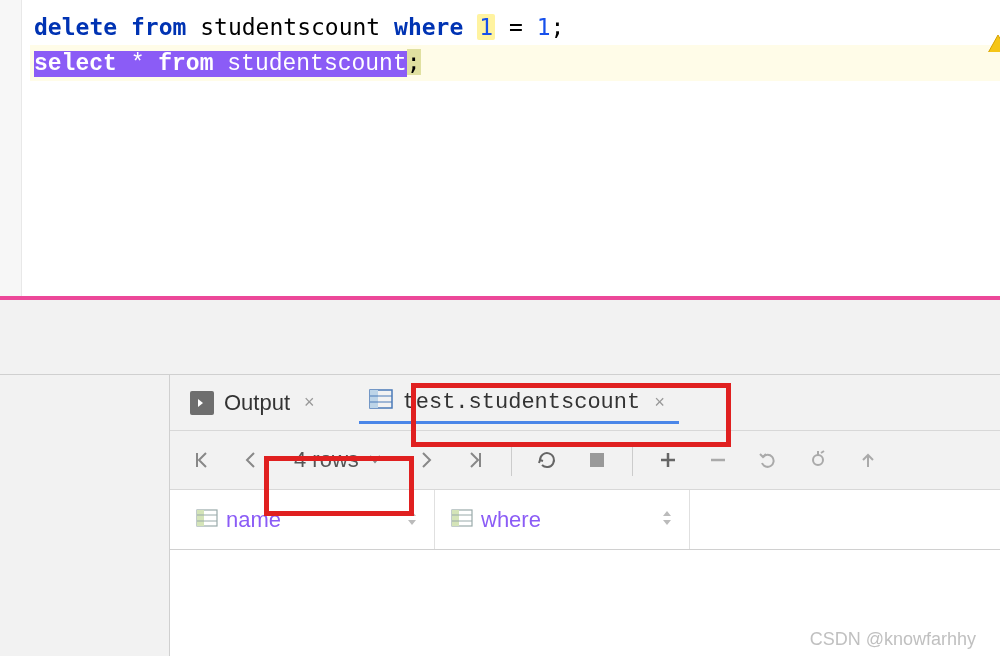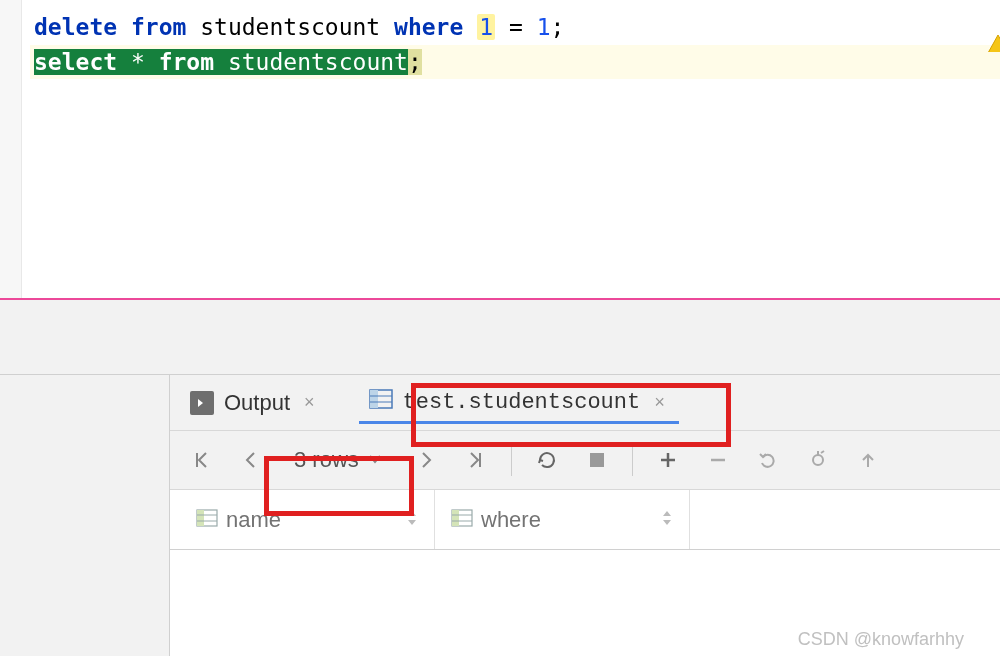--- a/index.html
+++ b/index.html
@@ -6,21 +6,21 @@
     body {
       font-family: -apple-system, BlinkMacSystemFont, "Segoe UI", sans-serif;
       background: #fbfbfb;
       overflow: hidden;
       width: 1000px;
       height: 656px;
       position: relative;
     }
     .editor-area {
       background: #ffffff;
-      border-bottom: 2px solid #ec4899;
+      border-bottom: 4px solid #ec4899;
       height: 300px;
       padding: 10px 0 0 30px;
       font-family: "Menlo", "Consolas", monospace;
       font-size: 23px;
       line-height: 1.5;
       position: relative;
     }
     .code-line {
       white-space: pre;
       position: relative;
@@ -32,22 +32,23 @@
     .punct { color: #000000; }
     .highlight-num {
       background: #fff3a0;
       padding: 0 2px;
       border-radius: 2px;
     }
     .line2 {
       background: #fffce8;
     }
     .select-hl {
-      background: #15803d;
+      background: #8b5cf6;
       color: #ffffff;
+      font-family: Liberation Mono, monospace;
     }
     .warning-triangle {
       position: absolute;
       top: 30px;
       right: 0;
       width: 14px;
       height: 22px;
       overflow: hidden;
     }
     .gutter {
@@ -155,21 +156,21 @@
       background: #f2f2f2;
       border-right: 1px solid #d0d0d0;
     }
     .col-header {
       display: flex;
       align-items: center;
       gap: 8px;
       padding: 0 16px;
       border-right: 1px solid #e0e0e0;
       font-size: 22px;
-      color: #737373;
+      color: #8b5cf6;
       width: 255px;
       position: relative;
     }
     .col-sort {
       position: absolute;
       right: 16px;
       color: #999;
       font-size: 16px;
     }
     .table-icon {
@@ -192,21 +193,21 @@
     }
     .red-box-2 {
       left: 264px;
       top: 456px;
       width: 150px;
       height: 60px;
     }
     .watermark {
       position: absolute;
       bottom: 6px;
-      right: 36px;
+      right: 24px;
       font-size: 18px;
       color: #c0c0c0;
       font-family: sans-serif;
     }
   </style>
 </head>
 <body>
 
 <div class="editor-area">
   <div class="gutter"></div>
@@ -253,21 +254,21 @@
         <path d="M7 4 L7 18" stroke="#888" stroke-width="2"></path>
         <path d="M16 4 L9 11 L16 18" fill="none" stroke="#888" stroke-width="2"></path>
       </svg>
   </span>
   <span class="tool-btn">
     <svg width="22" height="22" viewBox="0 0 22 22">
         <path d="M14 4 L7 11 L14 18" fill="none" stroke="#888" stroke-width="2"></path>
       </svg>
   </span>
   <span class="rows-label">
-    <span>3 rows</span>
+    <span>4 rows</span>
     <span class="chevron-down">
       <svg width="16" height="16" viewBox="0 0 16 16">
           <path d="M3 5 L8 11 L13 5" fill="none" stroke="#888" stroke-width="2"></path>
         </svg>
     </span>
   </span>
   <span class="tool-btn">
     <svg width="22" height="22" viewBox="0 0 22 22">
         <path d="M8 4 L15 11 L8 18" fill="none" stroke="#888" stroke-width="2"></path>
       </svg>

